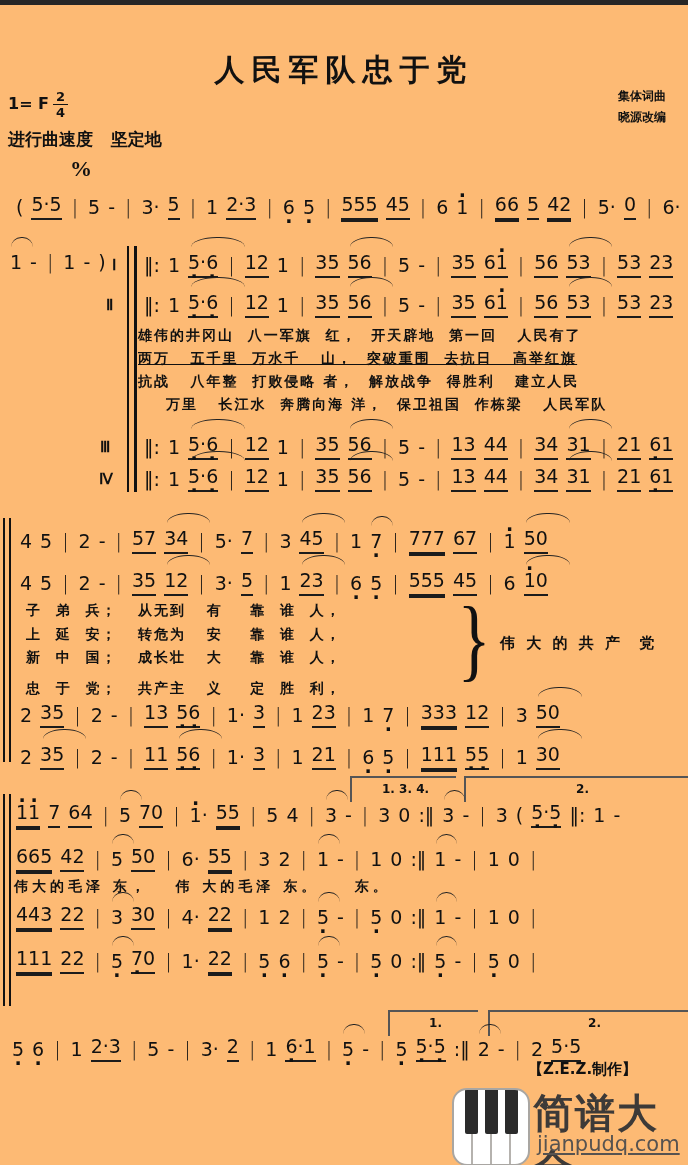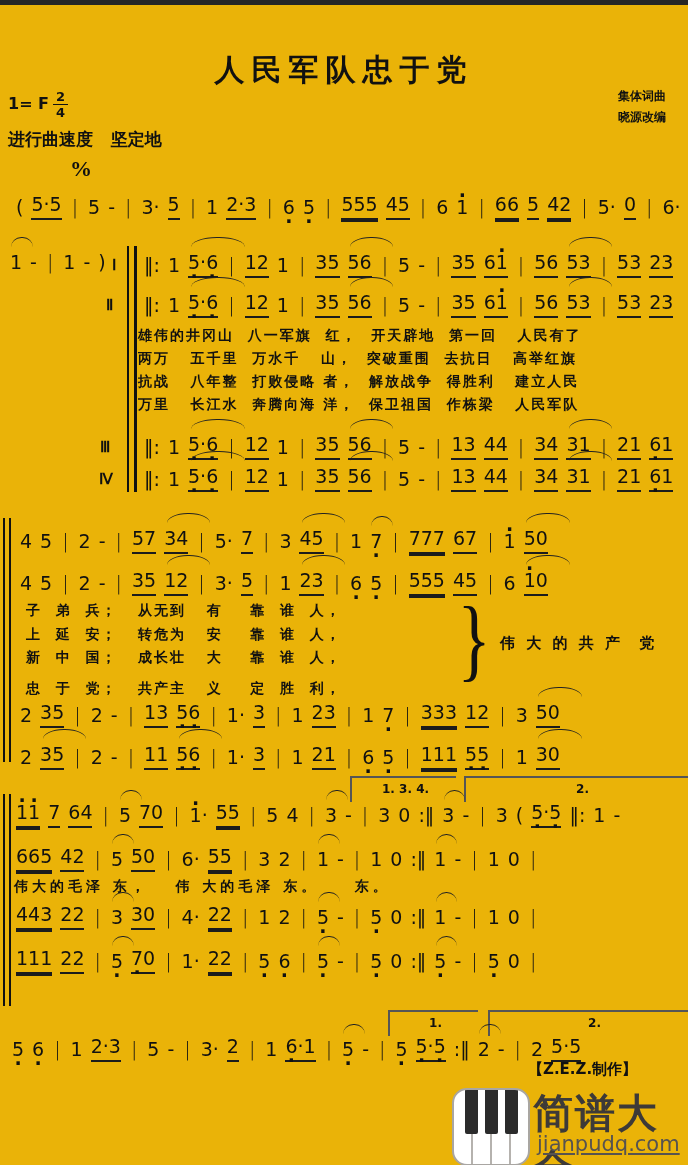--- a/index.html
+++ b/index.html
@@ -1,16 +1,16 @@
 <!DOCTYPE html>
 <html><head>
 <meta charset="utf-8">
 <style>
   html,body{margin:0;padding:0;background:#e8e8e8;}
-  .sheet{position:relative;width:688px;height:1165px;background:#eab308;overflow:hidden;
+  .sheet{position:relative;width:688px;height:1165px;background:#fdba74;overflow:hidden;
          font-family:"DejaVu Sans",sans-serif;color:#111;margin:0 auto;}
   .abs{position:absolute;}
   .topbar{left:0;top:0;width:688px;height:5px;background:#262626;}
   .title{left:0;top:50px;width:688px;text-align:center;font-size:30px;font-weight:700;
          letter-spacing:7px;font-family:"Liberation Sans",sans-serif;}
   .keysig{left:8px;top:90px;font-size:16px;font-weight:700;white-space:pre;}
   .frac{display:inline-block;vertical-align:middle;text-align:center;line-height:1;font-size:13px;margin-left:4px;}
   .frac .n{display:block;border-bottom:1.5px solid #111;padding:0 3px 1px;}
   .frac .d{display:block;padding-top:1px;}
   .tempo{left:8px;top:128px;font-size:17px;font-weight:600;white-space:pre;}
@@ -75,23 +75,23 @@
   <div class="roman" style="left:106px;top:296px;">Ⅱ</div>
   <div class="roman" style="left:100px;top:438px;">Ⅲ</div>
   <div class="roman" style="left:99px;top:470px;">Ⅳ</div>
 
   <div class="sysbar" style="left:127px;top:246px;height:246px;"></div>
 
   <div class="music" style="left:140px;top:250px;"><span class="tok"><span class="ch">‖</span><span class="ch">:</span></span><span class="tok"><span class="ch">1</span></span><span class="tok u1"><span class="ch lo">5</span><span class="ch">·</span><span class="ch lo">6</span><i class="arcline"></i></span><span class="tok bar"><span class="ch">|</span></span><span class="tok u1"><span class="ch">1</span><span class="ch">2</span></span><span class="tok"><span class="ch">1</span></span><span class="tok bar"><span class="ch">|</span></span><span class="tok u1"><span class="ch">3</span><span class="ch">5</span></span><span class="tok u1"><span class="ch">5</span><span class="ch">6</span><i class="arcline"></i></span><span class="tok bar"><span class="ch">|</span></span><span class="tok"><span class="ch">5</span></span><span class="tok"><span class="ch">-</span></span><span class="tok bar"><span class="ch">|</span></span><span class="tok u1"><span class="ch">3</span><span class="ch">5</span></span><span class="tok u1"><span class="ch">6</span><span class="ch hi">1</span></span><span class="tok bar"><span class="ch">|</span></span><span class="tok u1"><span class="ch">5</span><span class="ch">6</span></span><span class="tok u1"><span class="ch">5</span><span class="ch">3</span><i class="arcline"></i></span><span class="tok bar"><span class="ch">|</span></span><span class="tok u1"><span class="ch">5</span><span class="ch">3</span></span><span class="tok u1"><span class="ch">2</span><span class="ch">3</span></span></div>
   <div class="music" style="left:140px;top:290px;"><span class="tok"><span class="ch">‖</span><span class="ch">:</span></span><span class="tok"><span class="ch">1</span></span><span class="tok u1"><span class="ch lo">5</span><span class="ch">·</span><span class="ch lo">6</span><i class="arcline"></i></span><span class="tok bar"><span class="ch">|</span></span><span class="tok u1"><span class="ch">1</span><span class="ch">2</span></span><span class="tok"><span class="ch">1</span></span><span class="tok bar"><span class="ch">|</span></span><span class="tok u1"><span class="ch">3</span><span class="ch">5</span></span><span class="tok u1"><span class="ch">5</span><span class="ch">6</span><i class="arcline"></i></span><span class="tok bar"><span class="ch">|</span></span><span class="tok"><span class="ch">5</span></span><span class="tok"><span class="ch">-</span></span><span class="tok bar"><span class="ch">|</span></span><span class="tok u1"><span class="ch">3</span><span class="ch">5</span></span><span class="tok u1"><span class="ch">6</span><span class="ch hi">1</span></span><span class="tok bar"><span class="ch">|</span></span><span class="tok u1"><span class="ch">5</span><span class="ch">6</span></span><span class="tok u1"><span class="ch">5</span><span class="ch">3</span><i class="arcline"></i></span><span class="tok bar"><span class="ch">|</span></span><span class="tok u1"><span class="ch">5</span><span class="ch">3</span></span><span class="tok u1"><span class="ch">2</span><span class="ch">3</span></span></div>
 
   <div class="lyric" style="left:138px;top:327px;">雄伟的井冈山  八一军旗  红，  开天辟地  第一回   人民有了</div>
-  <div class="lyric" style="left:138px;top:350px;">两万   五千里  万水千   山，  突破重围  去抗日   高举红旗</div>
+  <div class="lyric" style="left:138px;top:350px;text-decoration:underline;">两万   五千里  万水千   山，  突破重围  去抗日   高举红旗</div>
   <div class="lyric" style="left:138px;top:373px;">抗战   八年整  打败侵略 者，  解放战争  得胜利   建立人民</div>
-  <div class="lyric" style="left:138px;top:396px;">万里   长江水  奔腾向海 洋，  保卫祖国  作栋梁   人民军队</div>
+  <div class="lyric" style="left:138px;top:396px;padding-left:28px;">万里   长江水  奔腾向海 洋，  保卫祖国  作栋梁   人民军队</div>
 
   <div class="music" style="left:140px;top:432px;"><span class="tok"><span class="ch">‖</span><span class="ch">:</span></span><span class="tok"><span class="ch">1</span></span><span class="tok u1"><span class="ch lo">5</span><span class="ch">·</span><span class="ch lo">6</span><i class="arcline"></i></span><span class="tok bar"><span class="ch">|</span></span><span class="tok u1"><span class="ch">1</span><span class="ch">2</span></span><span class="tok"><span class="ch">1</span></span><span class="tok bar"><span class="ch">|</span></span><span class="tok u1"><span class="ch">3</span><span class="ch">5</span></span><span class="tok u1"><span class="ch">5</span><span class="ch">6</span><i class="arcline"></i></span><span class="tok bar"><span class="ch">|</span></span><span class="tok"><span class="ch">5</span></span><span class="tok"><span class="ch">-</span></span><span class="tok bar"><span class="ch">|</span></span><span class="tok u1"><span class="ch">1</span><span class="ch">3</span></span><span class="tok u1"><span class="ch">4</span><span class="ch">4</span></span><span class="tok bar"><span class="ch">|</span></span><span class="tok u1"><span class="ch">3</span><span class="ch">4</span></span><span class="tok u1"><span class="ch">3</span><span class="ch">1</span><i class="arcline"></i></span><span class="tok bar"><span class="ch">|</span></span><span class="tok u1"><span class="ch">2</span><span class="ch">1</span></span><span class="tok u1"><span class="ch lo">6</span><span class="ch">1</span></span></div>
   <div class="music" style="left:140px;top:464px;"><span class="tok"><span class="ch">‖</span><span class="ch">:</span></span><span class="tok"><span class="ch">1</span></span><span class="tok u1"><span class="ch lo">5</span><span class="ch">·</span><span class="ch lo">6</span><i class="arcline"></i></span><span class="tok bar"><span class="ch">|</span></span><span class="tok u1"><span class="ch">1</span><span class="ch">2</span></span><span class="tok"><span class="ch">1</span></span><span class="tok bar"><span class="ch">|</span></span><span class="tok u1"><span class="ch">3</span><span class="ch">5</span></span><span class="tok u1"><span class="ch">5</span><span class="ch">6</span><i class="arcline"></i></span><span class="tok bar"><span class="ch">|</span></span><span class="tok"><span class="ch">5</span></span><span class="tok"><span class="ch">-</span></span><span class="tok bar"><span class="ch">|</span></span><span class="tok u1"><span class="ch">1</span><span class="ch">3</span></span><span class="tok u1"><span class="ch">4</span><span class="ch">4</span></span><span class="tok bar"><span class="ch">|</span></span><span class="tok u1"><span class="ch">3</span><span class="ch">4</span></span><span class="tok u1"><span class="ch">3</span><span class="ch">1</span><i class="arcline"></i></span><span class="tok bar"><span class="ch">|</span></span><span class="tok u1"><span class="ch">2</span><span class="ch">1</span></span><span class="tok u1"><span class="ch lo">6</span><span class="ch">1</span></span></div>
 
   <div class="bracket2" style="left:3px;top:518px;height:244px;"></div>
 
   <div class="music" style="left:16px;top:526px;"><span class="tok"><span class="ch">4</span></span><span class="tok"><span class="ch">5</span></span><span class="tok bar"><span class="ch">|</span></span><span class="tok"><span class="ch">2</span></span><span class="tok"><span class="ch">-</span></span><span class="tok bar"><span class="ch">|</span></span><span class="tok u1"><span class="ch">5</span><span class="ch">7</span></span><span class="tok u1"><span class="ch">3</span><span class="ch">4</span><i class="arcline"></i></span><span class="tok bar"><span class="ch">|</span></span><span class="tok"><span class="ch">5</span><span class="ch">·</span></span><span class="tok u1"><span class="ch">7</span></span><span class="tok bar"><span class="ch">|</span></span><span class="tok"><span class="ch">3</span></span><span class="tok u1"><span class="ch">4</span><span class="ch">5</span><i class="arcline"></i></span><span class="tok bar"><span class="ch">|</span></span><span class="tok"><span class="ch">1</span></span><span class="tok"><span class="ch lo">7</span><i class="arcline"></i></span><span class="tok bar"><span class="ch">|</span></span><span class="tok u2"><span class="ch">7</span><span class="ch">7</span><span class="ch">7</span></span><span class="tok u1"><span class="ch">6</span><span class="ch">7</span></span><span class="tok bar"><span class="ch">|</span></span><span class="tok"><span class="ch hi">1</span></span><span class="tok u1"><span class="ch">5</span><span class="ch">0</span><i class="arcline"></i></span></div>
   <div class="music" style="left:16px;top:568px;"><span class="tok"><span class="ch">4</span></span><span class="tok"><span class="ch">5</span></span><span class="tok bar"><span class="ch">|</span></span><span class="tok"><span class="ch">2</span></span><span class="tok"><span class="ch">-</span></span><span class="tok bar"><span class="ch">|</span></span><span class="tok u1"><span class="ch">3</span><span class="ch">5</span></span><span class="tok u1"><span class="ch">1</span><span class="ch">2</span><i class="arcline"></i></span><span class="tok bar"><span class="ch">|</span></span><span class="tok"><span class="ch">3</span><span class="ch">·</span></span><span class="tok u1"><span class="ch">5</span></span><span class="tok bar"><span class="ch">|</span></span><span class="tok"><span class="ch">1</span></span><span class="tok u1"><span class="ch">2</span><span class="ch">3</span><i class="arcline"></i></span><span class="tok bar"><span class="ch">|</span></span><span class="tok"><span class="ch lo">6</span></span><span class="tok"><span class="ch lo">5</span></span><span class="tok bar"><span class="ch">|</span></span><span class="tok u2"><span class="ch">5</span><span class="ch">5</span><span class="ch">5</span></span><span class="tok u1"><span class="ch">4</span><span class="ch">5</span></span><span class="tok bar"><span class="ch">|</span></span><span class="tok"><span class="ch">6</span></span><span class="tok u1"><span class="ch hi">1</span><span class="ch">0</span><i class="arcline"></i></span></div>
 
   <div class="lyric" style="left:26px;top:602px;">子  弟  兵；   从无到   有    靠  谁  人，</div>

